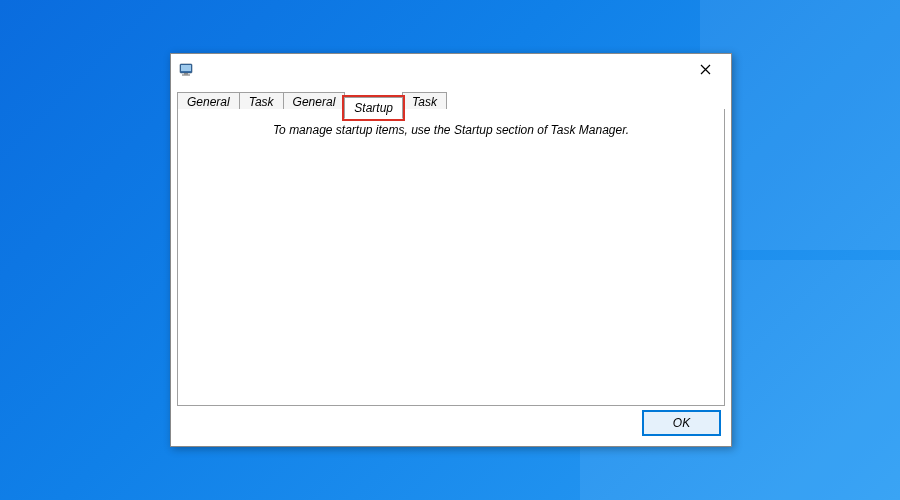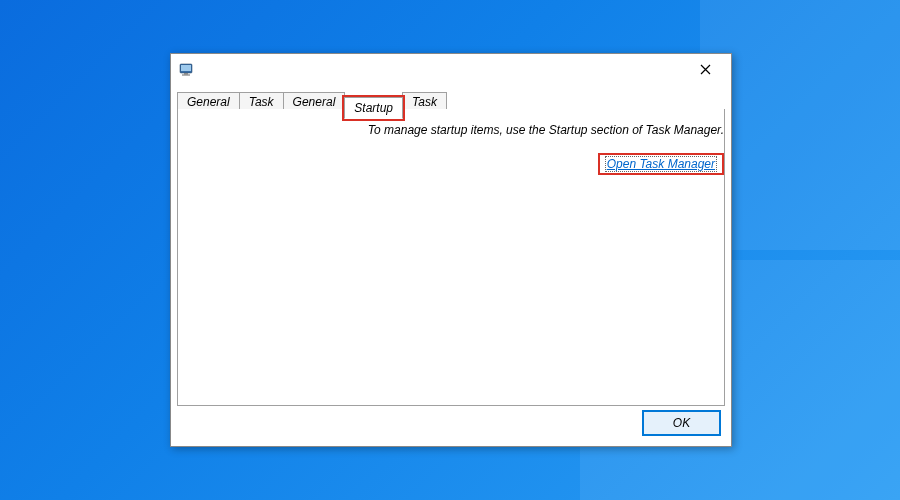--- a/index.html
+++ b/index.html
@@ -12,21 +12,21 @@
   .titlebar{display:flex;align-items:center;justify-content:space-between;height:30px;padding:0 8px;}
   .titlebar-left{display:flex;align-items:center;gap:6px;}
   .app-icon{width:16px;height:16px;}
   .close-btn{width:36px;height:26px;display:flex;align-items:center;justify-content:center;cursor:default;}
   .close-btn svg{width:11px;height:11px;}
   .tabstrip{position:relative;height:21px;border-bottom:1px solid #a0a0a0;margin:4px 6px 0 6px;display:flex;align-items:flex-end;}
   .tab{position:relative;padding:3px 9px;border:1px solid #a0a0a0;border-bottom:none;background:#fff;margin-right:-1px;font-size:12px;cursor:default;top:10px;}
   .tab.active{background:#fff;z-index:2;border-bottom:1px solid #fff;}
   .tab.inactive{background:#f5f5f5;top:2px;padding-top:2px;padding-bottom:2px;}
   .tab.highlighted{outline:2px solid #d93025;outline-offset:0px;}
-  .tab-content{position:absolute;left:6px;right:6px;top:55px;bottom:40px;border:1px solid #a0a0a0;border-top:none;background:#fff;padding-top:14px;text-align:right;}
+  .tab-content{position:absolute;left:6px;right:6px;top:55px;bottom:40px;border:1px solid #a0a0a0;border-top:none;background:#fff;padding-top:14px;text-align:center;}
   .info-text{font-size:12px;color:#000;margin-bottom:16px;}
   .link-wrap{display:inline-block;border:2px solid #d93025;padding:2px 5px;}
   .task-link{color:#0066cc;text-decoration:underline;font-size:12px;border:1px dotted #666;padding:0 1px;}
   .button-row{position:absolute;right:10px;bottom:10px;display:flex;gap:18px;}
   .btn{width:75px;height:22px;border:1px solid #adadad;background:#e1e1e1;font-size:12px;font-family:inherit;display:flex;align-items:center;justify-content:center;cursor:default;}
   .btn.default{border:2px solid #0078d7;background:#e5f1fb;}
 </style>
 </head>
 <body>
 
@@ -57,22 +57,19 @@
     <div class="tabstrip">
       <div class="tab inactive">General</div>
       <div class="tab inactive">Task</div>
       <div class="tab inactive">General</div>
       <div class="tab active highlighted">Startup</div>
       <div class="tab inactive">Task</div>
     </div>
 
     <div class="tab-content">
       <div class="info-text">To manage startup items, use the Startup section of Task Manager.</div>
-      <div class="link-wrap">
-        <span class="task-link">Open Task Manager</span>
-      </div>
     </div>
 
     <div class="button-row">
       <div class="btn default">OK</div>
     </div>
   </div>
 </div>
 
 </body></html>

